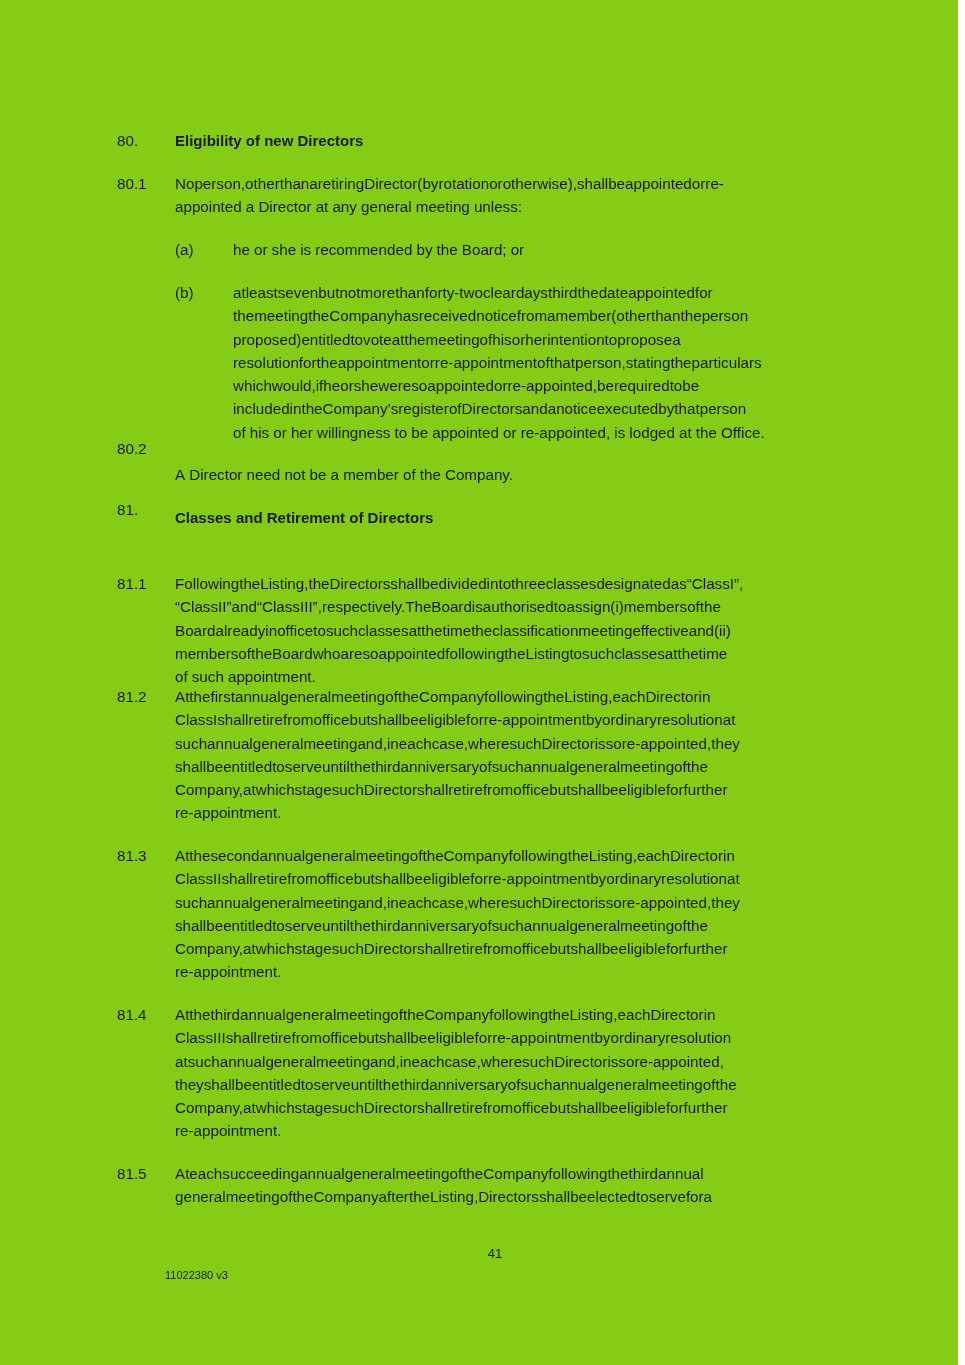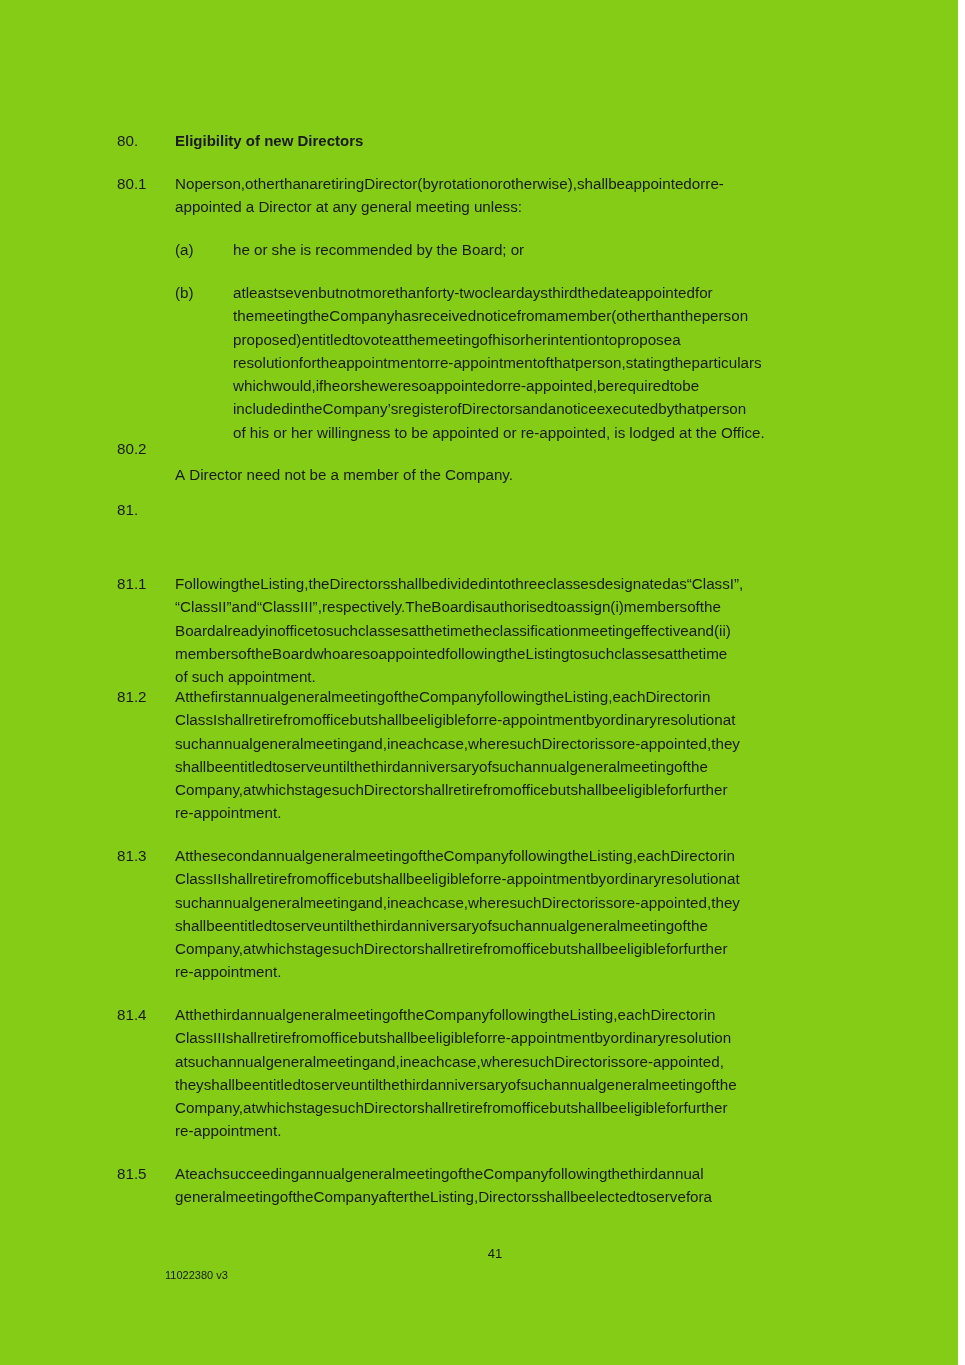--- a/index.html
+++ b/index.html
@@ -199,20 +199,21 @@
         <span>be</span>
         <span>a</span>
         <span>member</span>
         <span>of</span>
         <span>the</span>
         <span>Company.</span>
       </div>
   </div>
 
   <div class="num" style="top:498px">81.</div>
+  <div class="heading" style="top:506px">Classes and Retirement of Directors</div>
 
   <div class="num" style="top:572px">81.1</div>
   <div class="para" style="top:572px">
     <div class="jl">
         <span>Following</span>
         <span>the</span>
         <span>Listing,</span>
         <span>the</span>
         <span>Directors</span>
         <span>shall</span>

